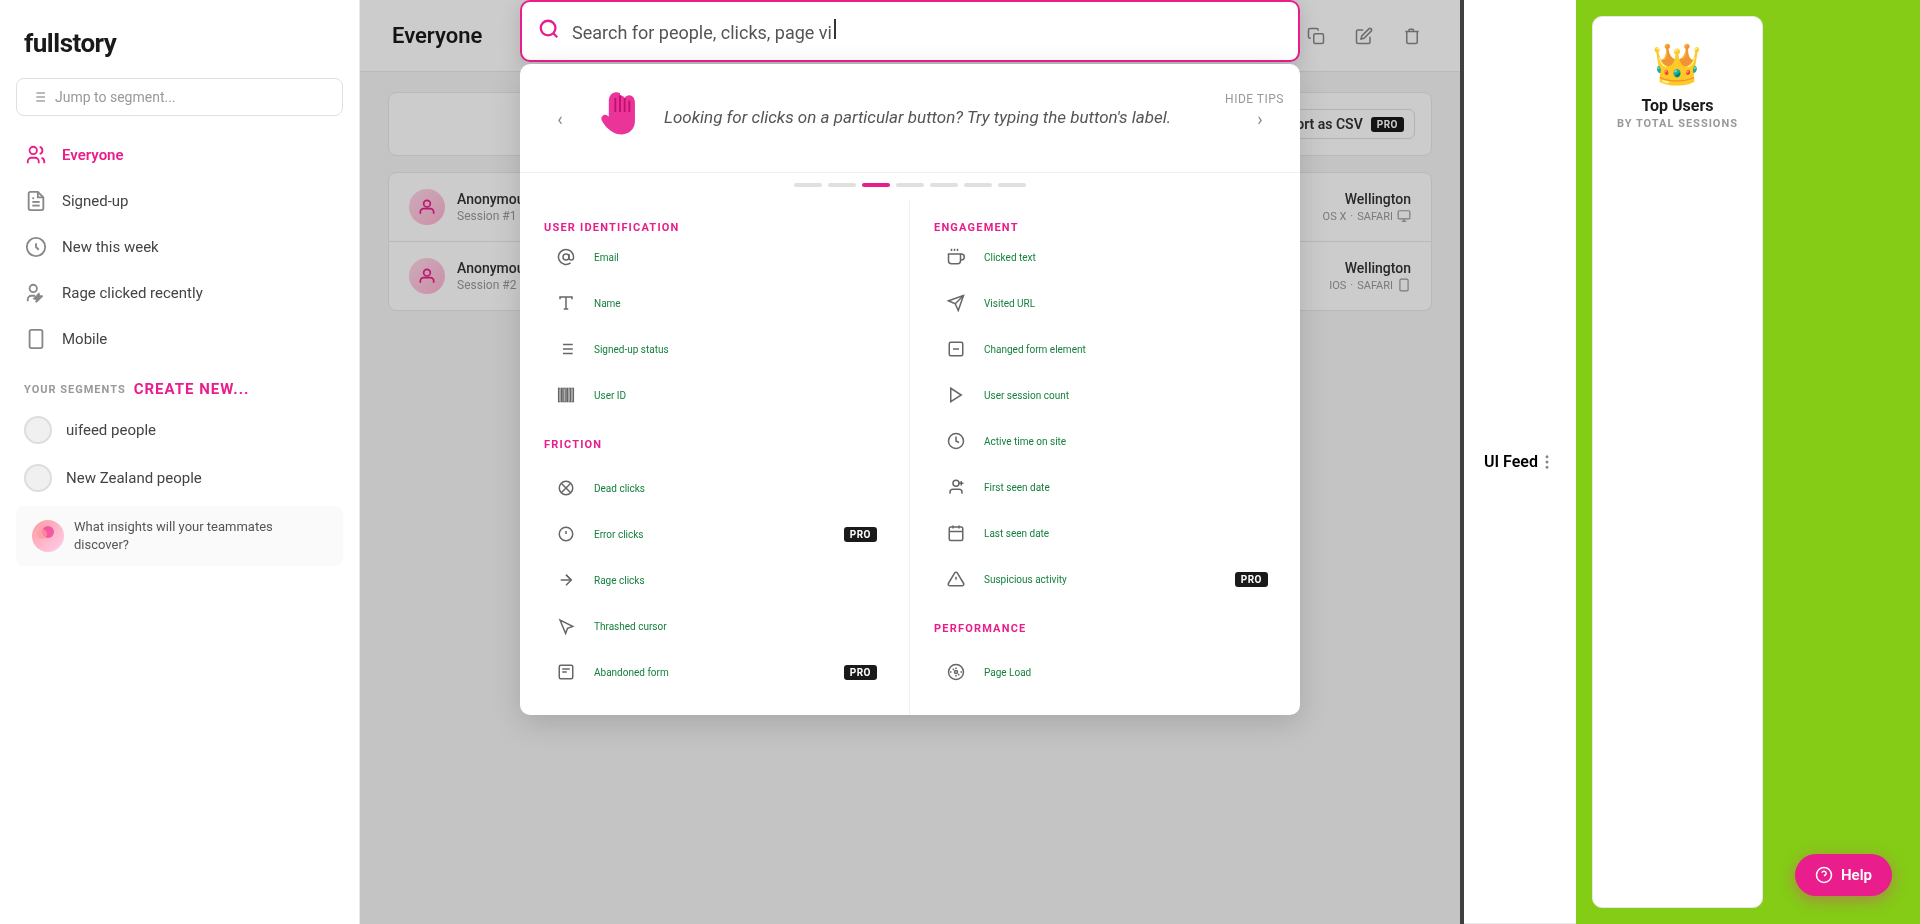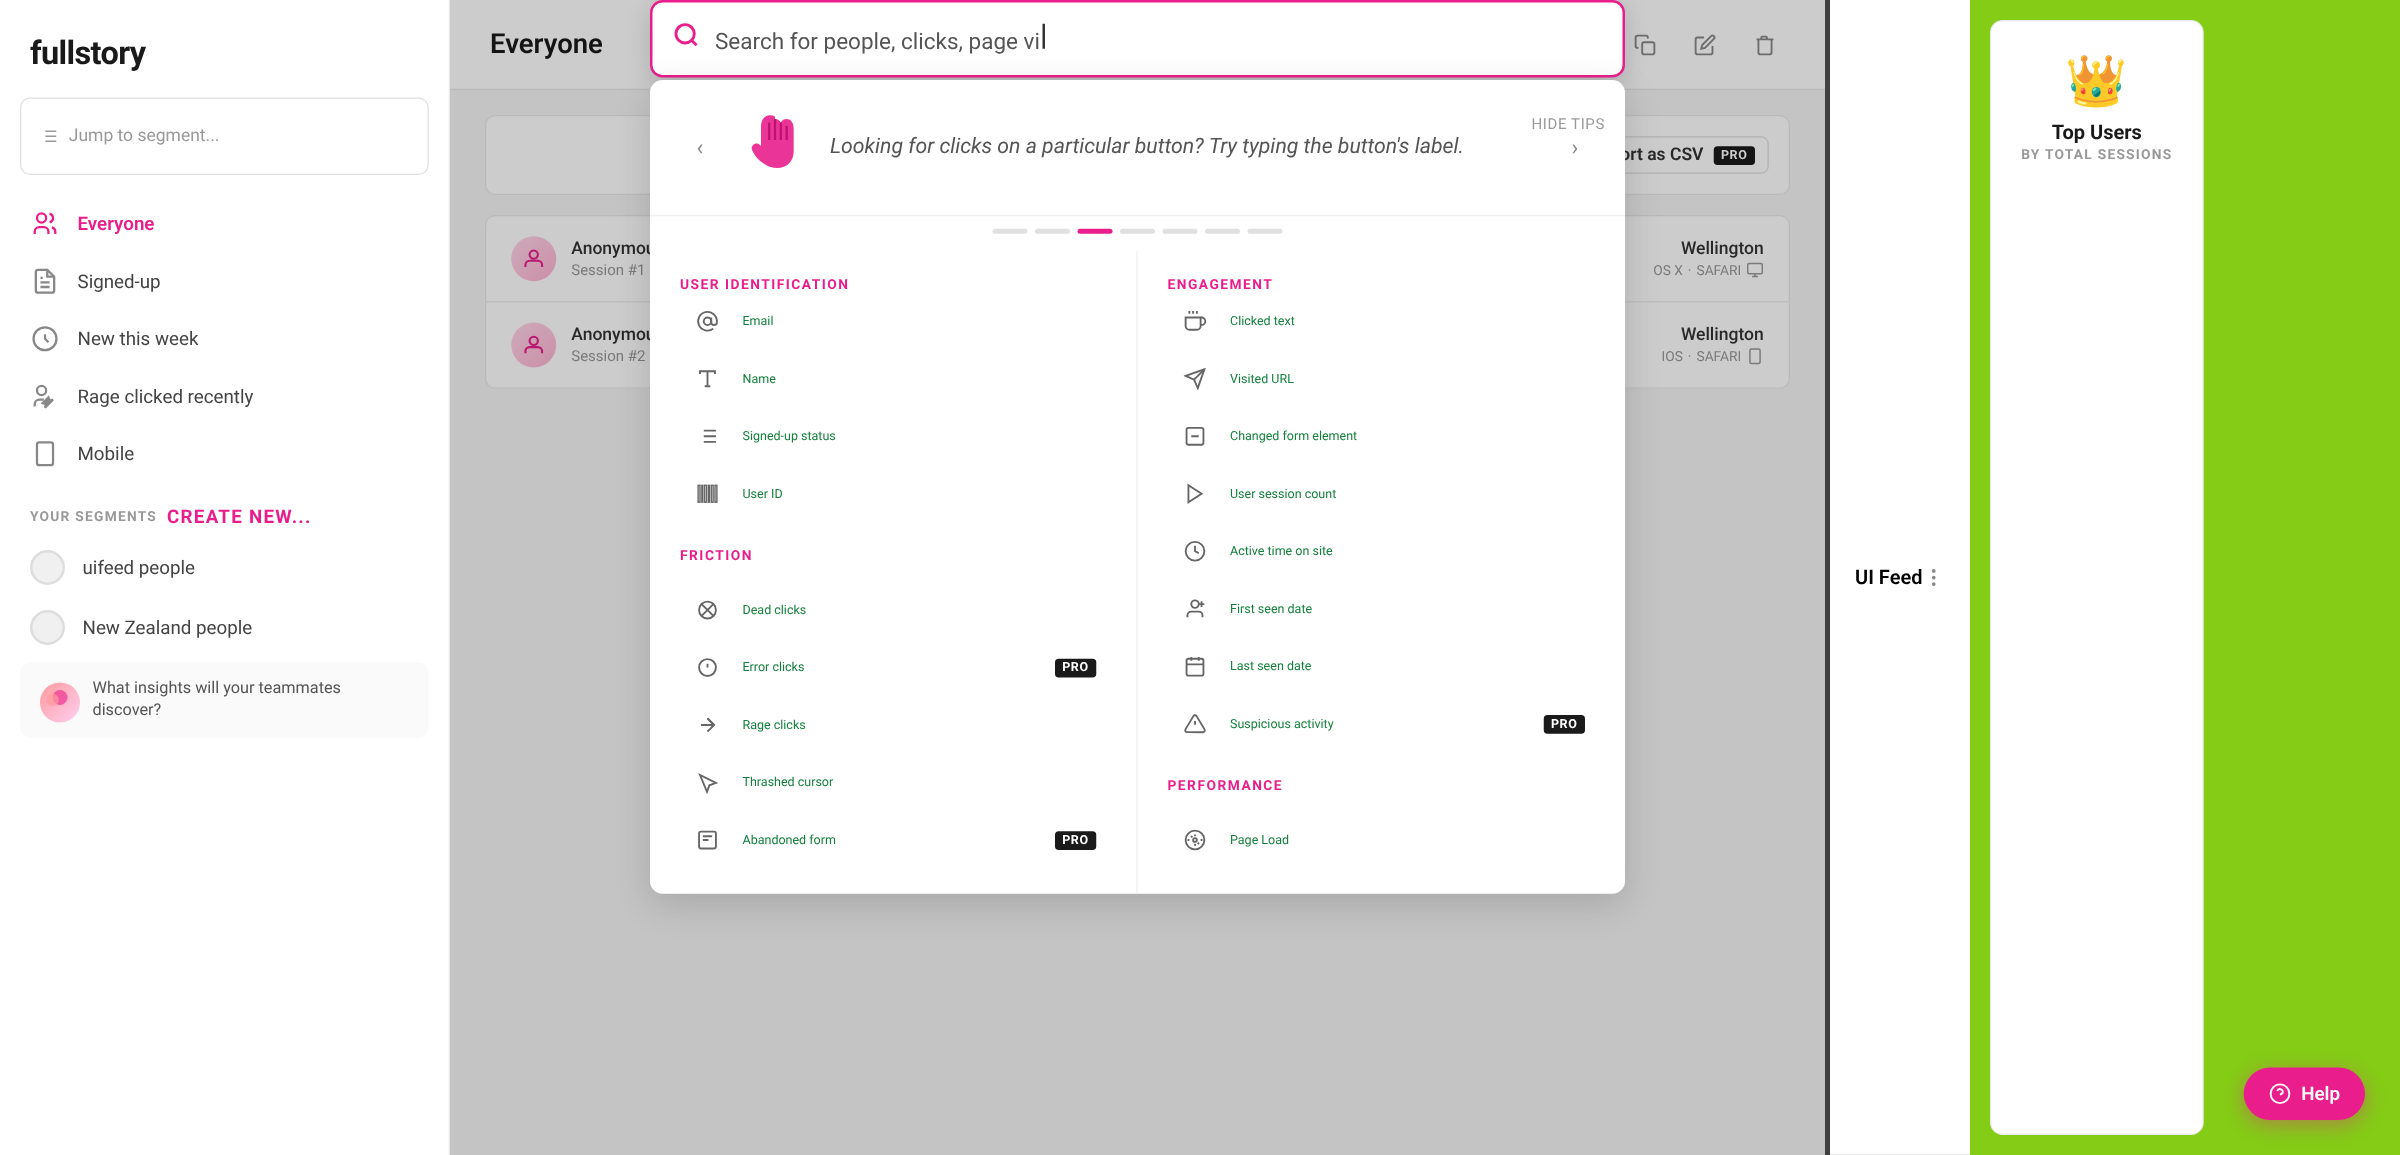--- a/index.html
+++ b/index.html
@@ -25,21 +25,21 @@
       font-size: 26px;
       font-weight: 700;
       color: #1a1a1a;
       letter-spacing: -0.5px;
     }
 
     .sidebar-search {
       margin: 0 16px 16px;
       border: 1.5px solid #e0e0e0;
       border-radius: 8px;
-      padding: 22px 14px;
+      padding: 10px 14px;
       font-size: 14px;
       color: #999;
       display: flex;
       align-items: center;
       gap: 8px;
       cursor: pointer;
     }
 
     .sidebar-nav-item {
       display: flex;
@@ -113,21 +113,21 @@
       color: #bbb;
       cursor: pointer;
     }
 
     .team-insight {
       margin: 4px 16px;
       padding: 12px 16px;
       background: #fafafa;
       border-radius: 8px;
       display: flex;
-      align-items: flex-end;
+      align-items: center;
       gap: 10px;
     }
     .team-insight-avatar {
       width: 32px;
       height: 32px;
       border-radius: 50%;
       background: linear-gradient(135deg, #ff9a9e, #fecfef);
       flex-shrink: 0;
     }
     .team-insight-text { font-size: 13px; color: #555; line-height: 1.4; }

